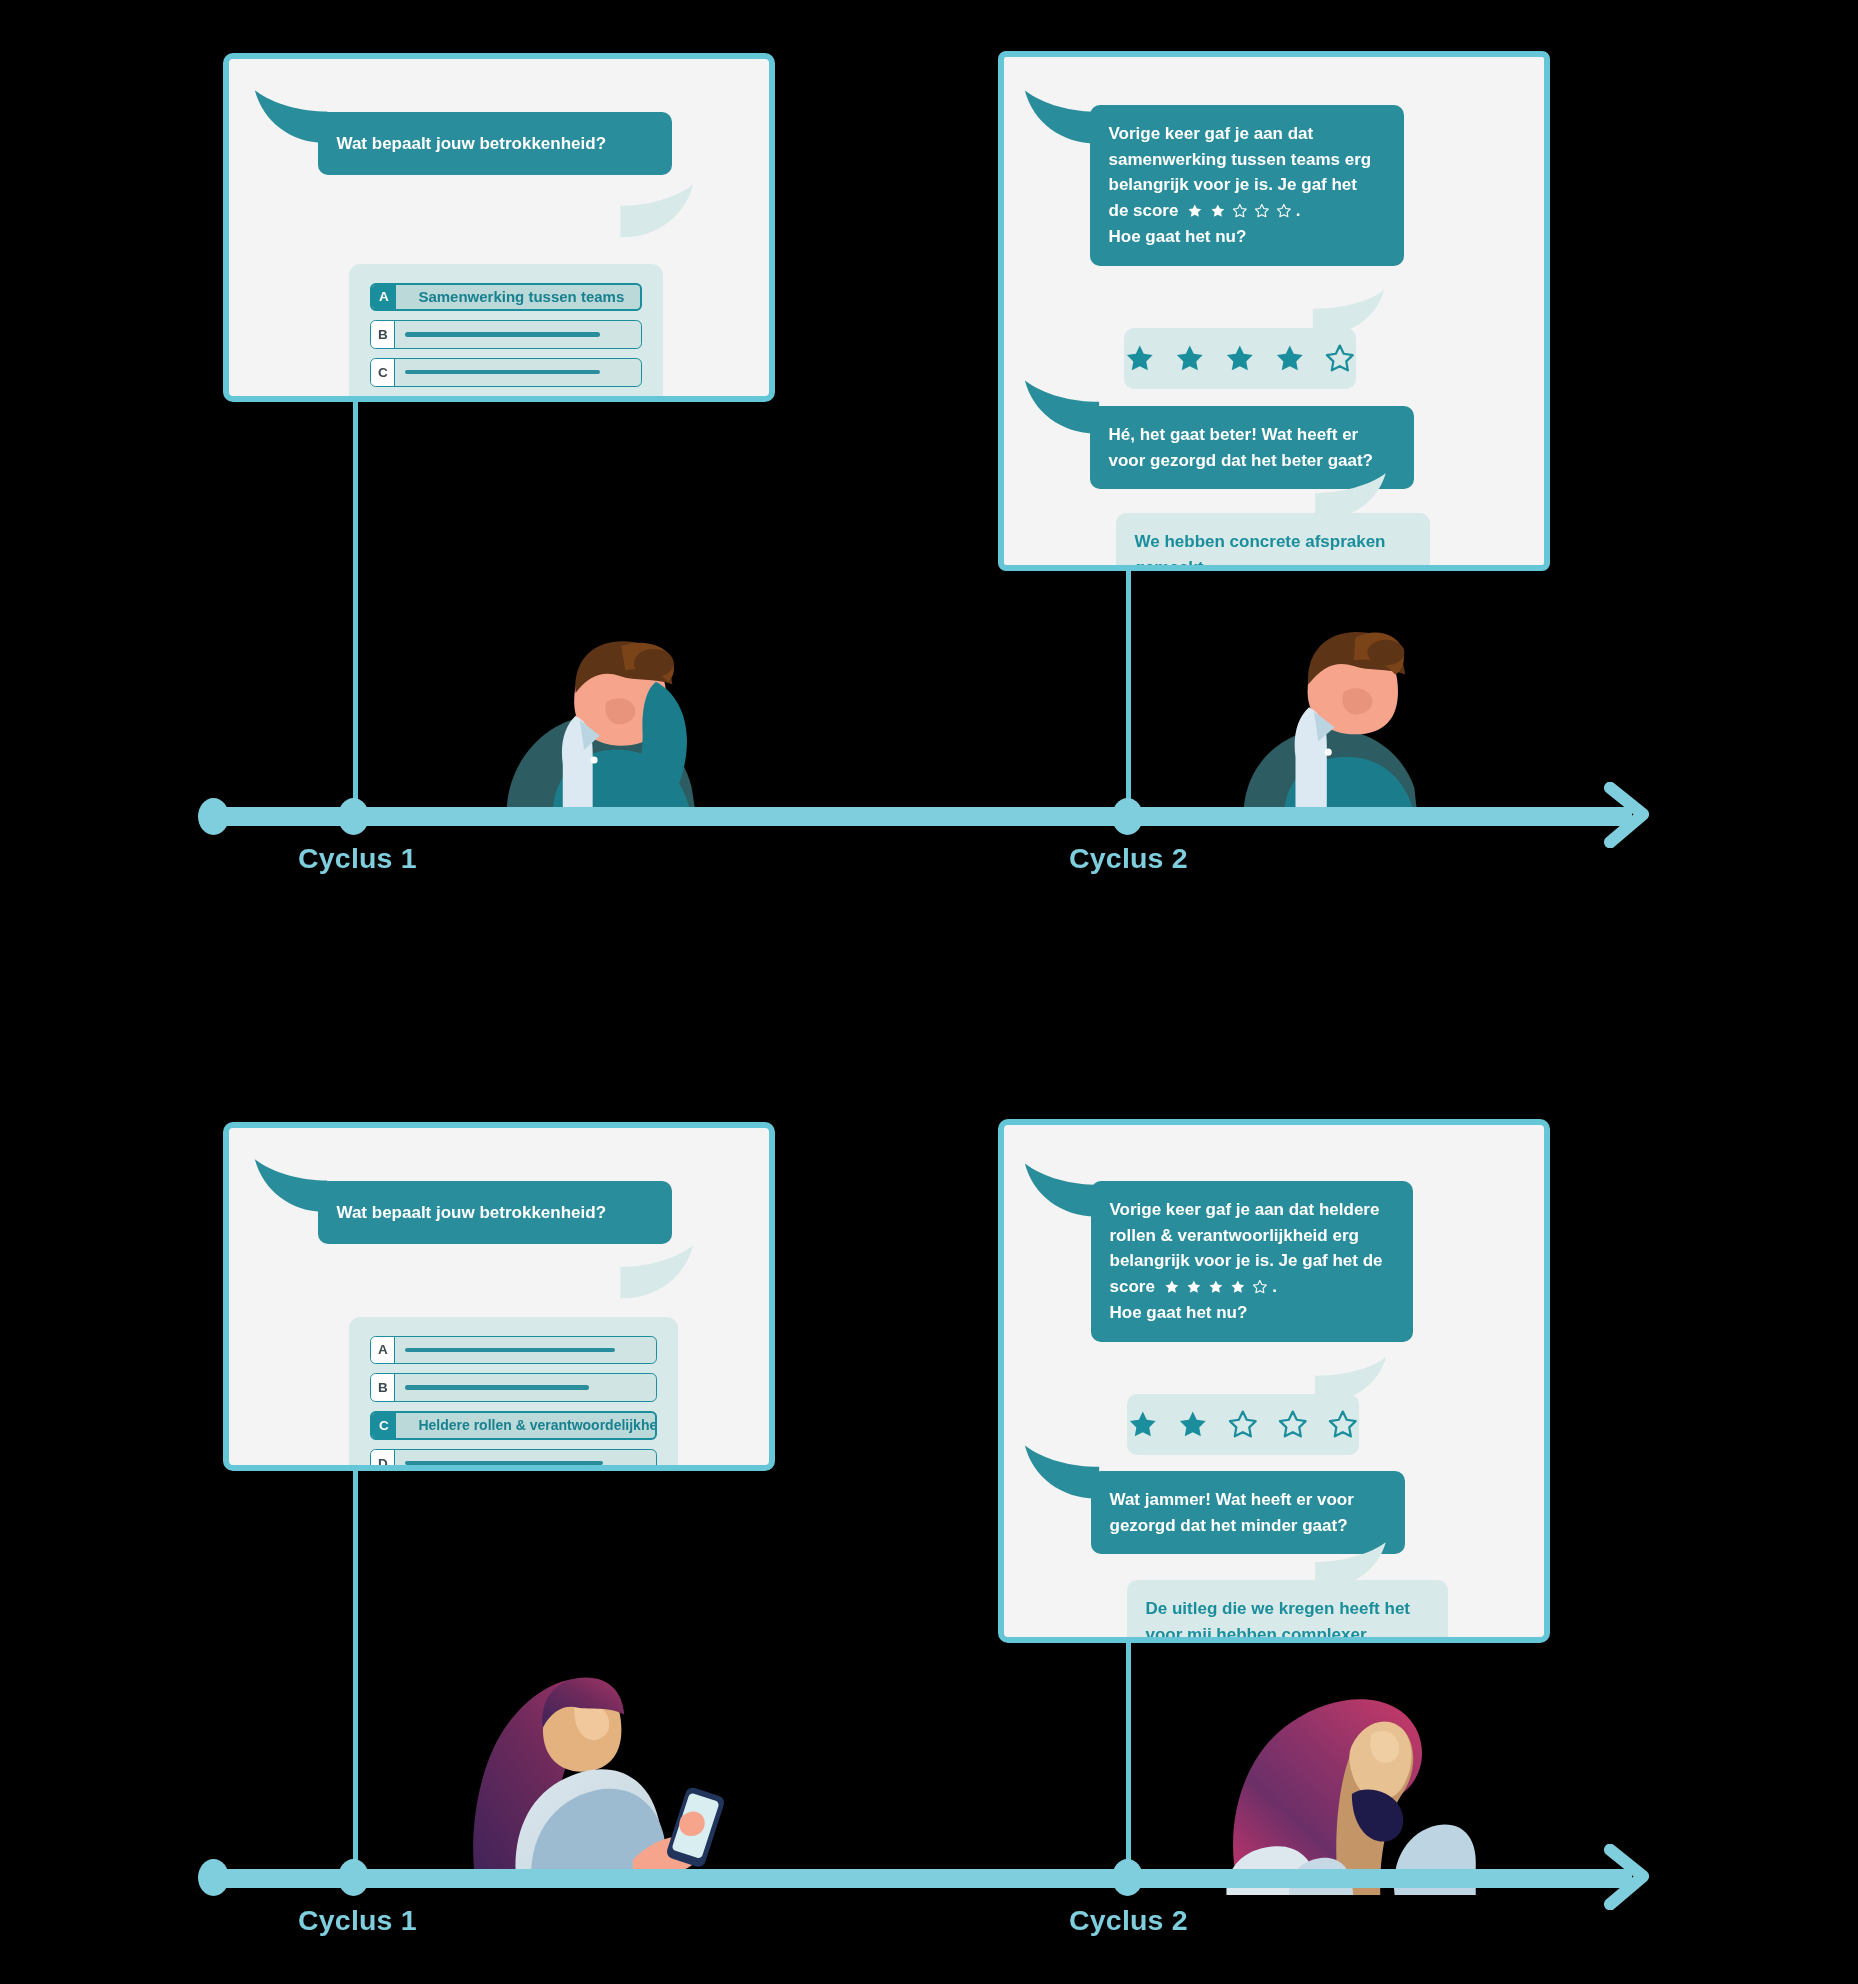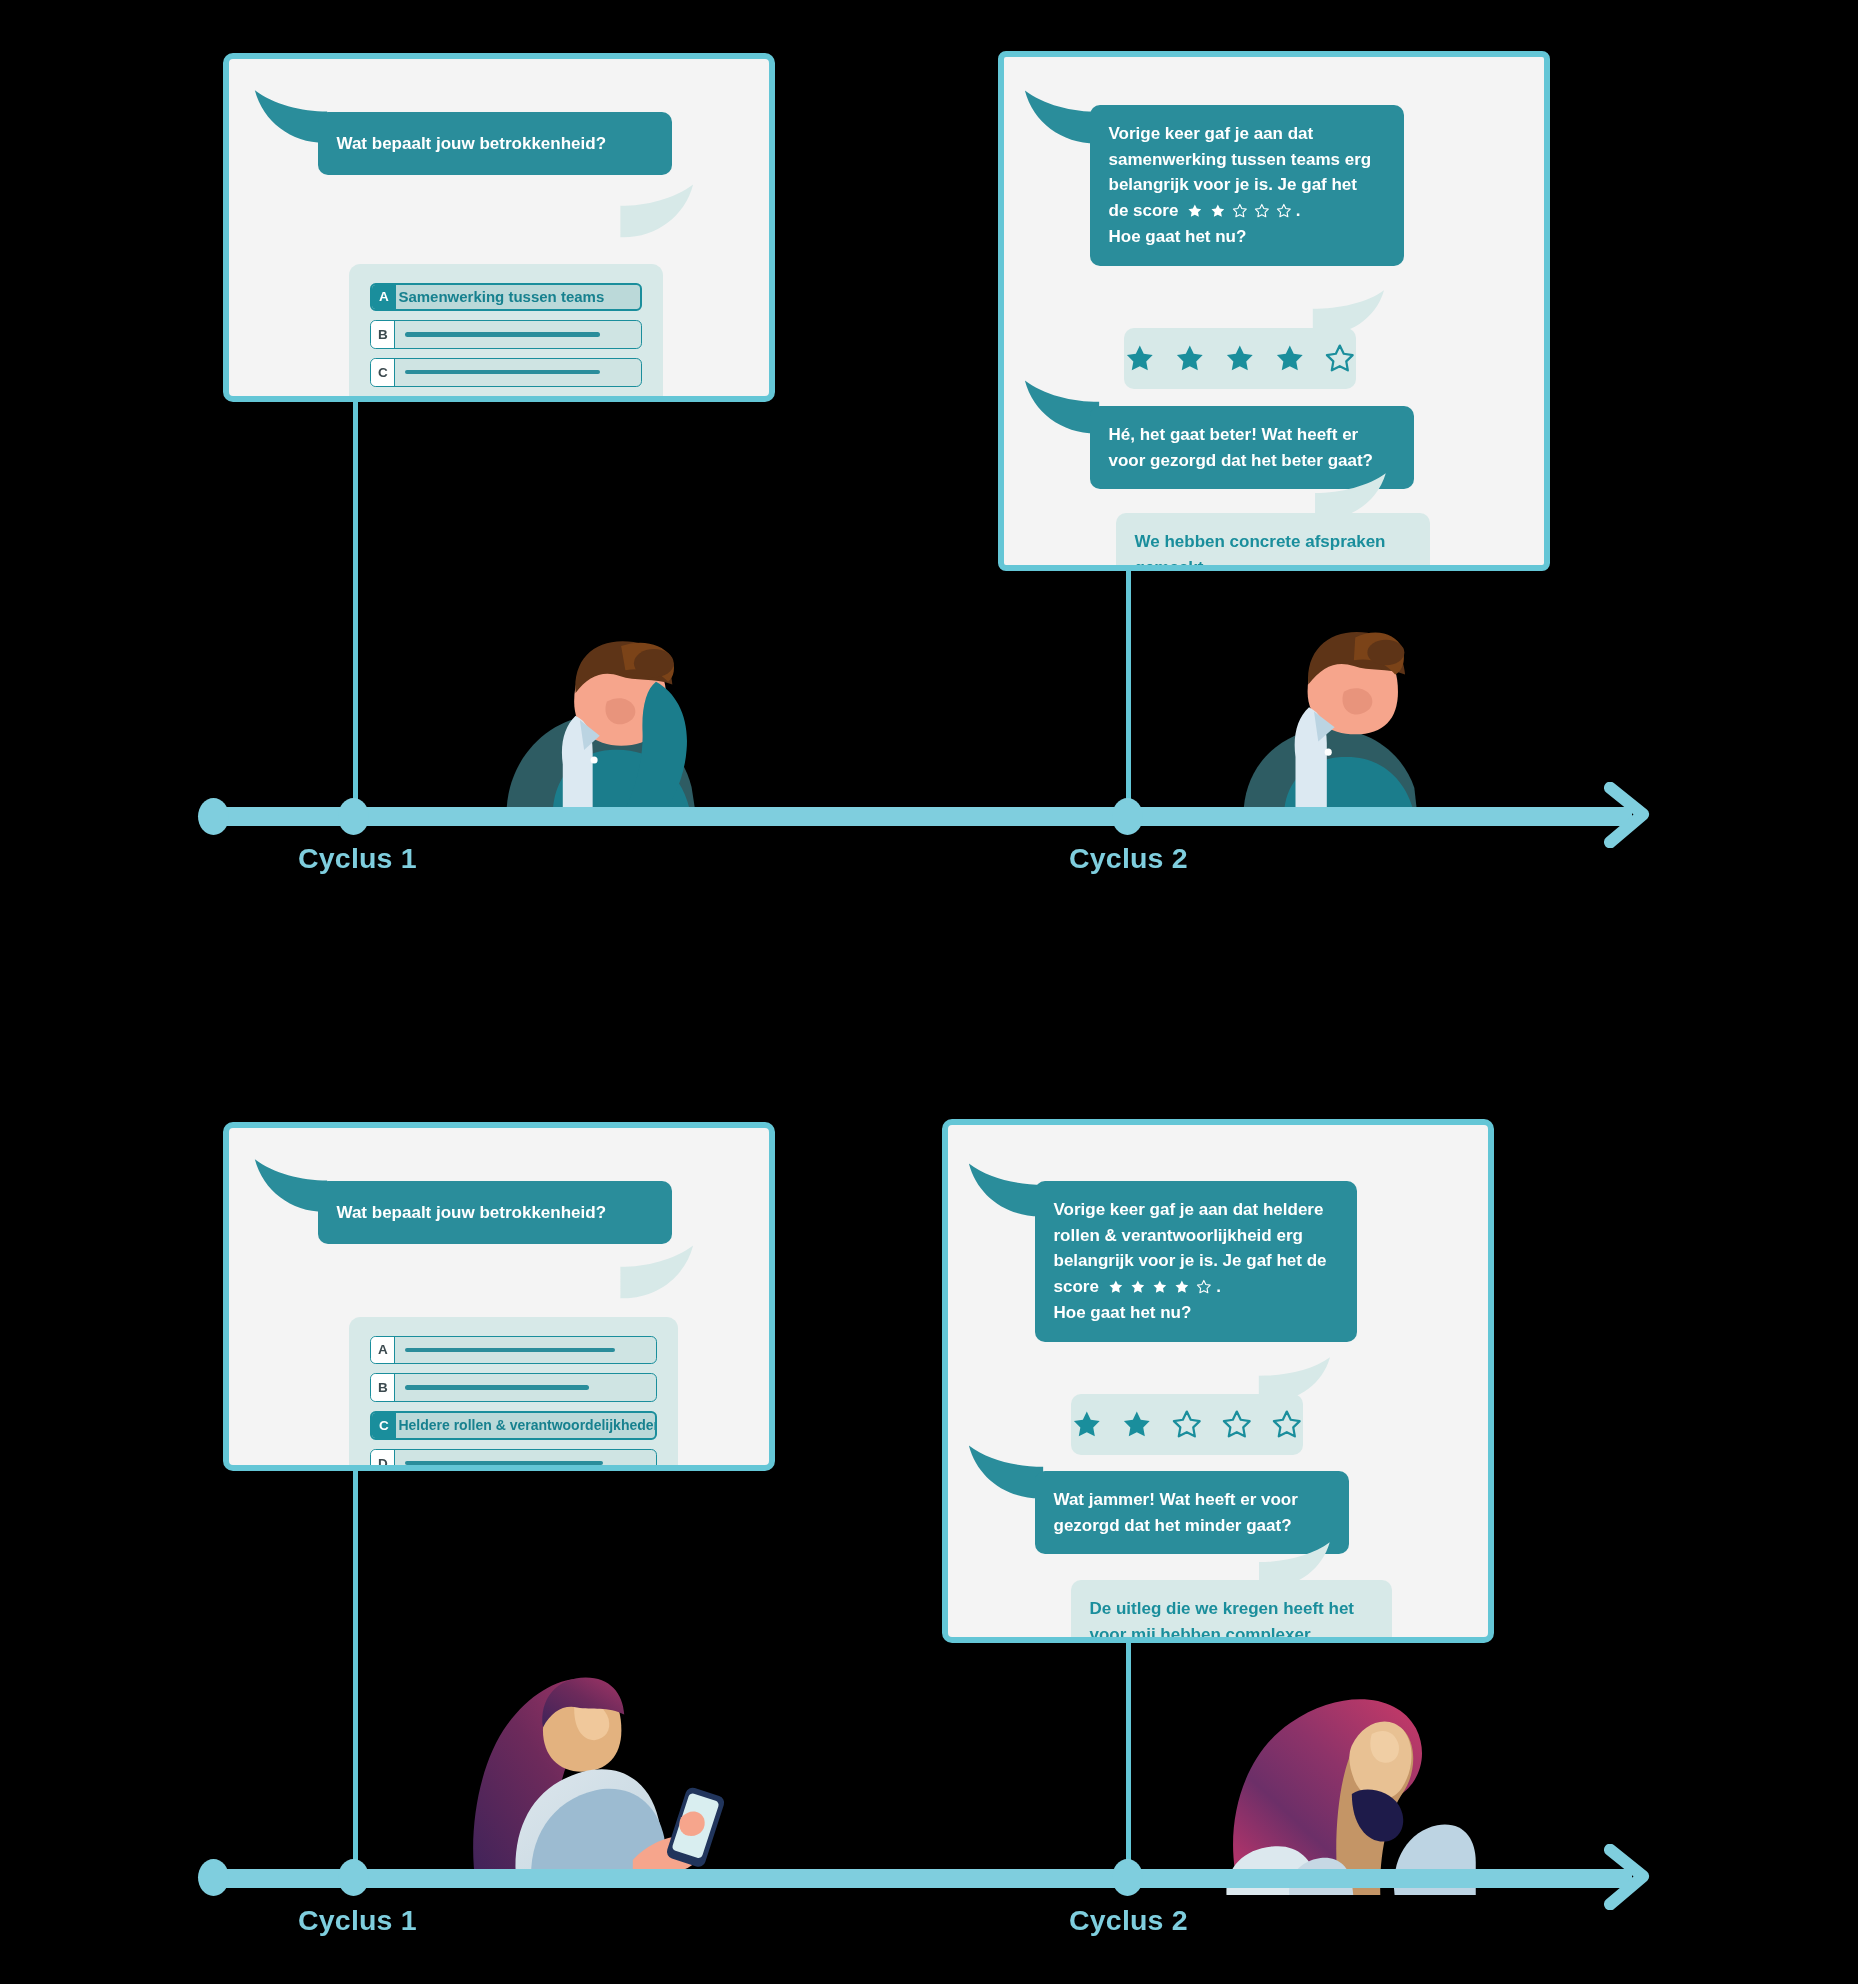--- a/index.html
+++ b/index.html
@@ -137,21 +137,21 @@
     color: #3C4A4F;
     font-size: 13.5px;
     font-weight: 600;
     border-right: 0.7px solid #1A8E9C;
   }
   .opt-row.selected .opt-badge {
     background: #1A8E9C;
     color: #FFFFFF;
   }
   .opt-text {
-    padding-left: 2px;
+    padding-left: 22px;
     font-size: 15px;
     font-weight: 700;
     color: #17818F;
     white-space: nowrap;
     overflow: hidden;
   }
   .opt-bar {
     flex: 1;
     height: 4.3px;
     background: #2A8D9B;
@@ -374,21 +374,21 @@
         </div>
 
         <div class="opt-row">
           <div class="opt-badge">D</div>
           <div class="opt-bar w86"></div>
         </div>
 
       </div>
     </div>
 
-    <div class="card" style="left:942px; top:43px; width:552px; height:524px;padding-left:43px;">
+    <div class="card" style="left:998px; top:43px; width:552px; height:524px;padding-left:43px;">
 
       <svg class="tail" style="left:18px; top:34px;" width="80" height="66" viewBox="0 0 112 92">
         <path d="M4 6 C16 52 58 82 108 80 L108 36 C70 36 30 26 4 6 Z" fill="#2A8D9B"></path>
       </svg>
       <div class="bubble dark" style="left:87px; top:56px; width:322px;">
         <div>Vorige keer gaf je aan dat heldere</div>
         <div>rollen &amp; verantwoorlijkheid erg</div>
         <div>belangrijk voor je is. Je gaf het de</div>
         <div>
           <span>score</span>

